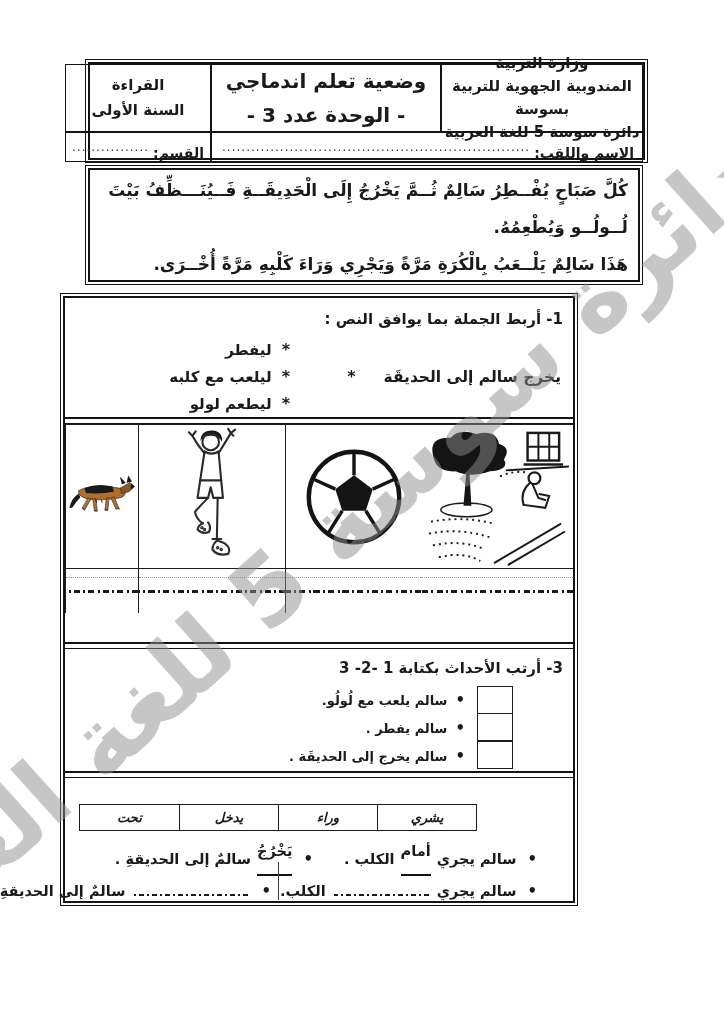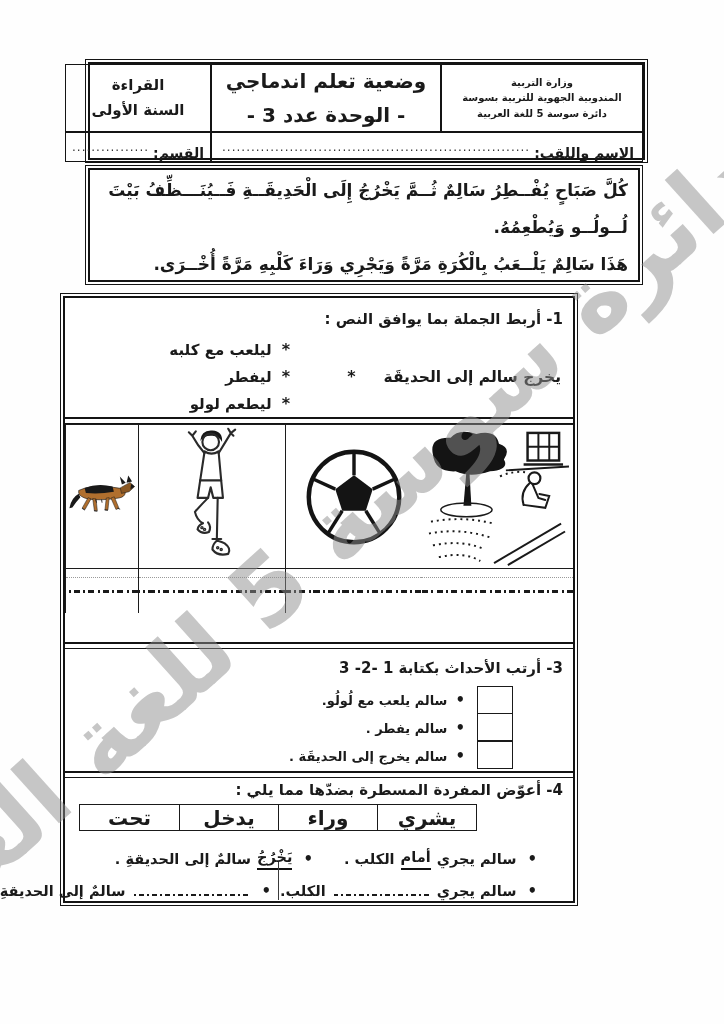--- a/index.html
+++ b/index.html
@@ -11,21 +11,21 @@
   }
   
   .header {
     position:absolute; top:62px; left:88px; width:557px; height:98px;
     display:grid; grid-template-columns:202px 230px 1fr; grid-template-rows:68px 30px;
     grid-template-areas:"ministry activity subject" "name name class";
     border:2px solid #141414; outline:1px solid #141414; outline-offset:2px;
     background:#fff;
   }
   .hcell { border:1px solid #141414; display:flex; flex-direction:column; justify-content:center; align-items:center; text-align:center; }
-  .ministry { grid-area:ministry; font-size:10px; font-weight:bold; line-height:1.55; }
+  .ministry { grid-area:ministry; font-size:15px; font-weight:bold; line-height:1.55; }
   .activity { grid-area:activity; font-size:20px; font-weight:bold; line-height:1.7; }
   .subject  { grid-area:subject;  font-size:15px; font-weight:bold; line-height:1.7; }
   .namecell { grid-area:name; flex-direction:row; justify-content:flex-start; padding:0 8px; gap:4px; }
   .classcell{ grid-area:class; flex-direction:row; justify-content:flex-start; padding:0 6px; gap:4px; }
   .lbl { font-weight:bold; font-size:14px; white-space:nowrap;margin-top:12px; }
   .dots { font-weight:normal; font-size:12px; color:#333; overflow:hidden; white-space:nowrap; flex:1; letter-spacing:1px; }
   
   .passage {
     position:absolute; top:168px; left:88px; width:552px; height:114px;
     border:2px solid #141414; outline:1px solid #141414; outline-offset:2px;
@@ -67,30 +67,30 @@
   .s3-row { display:flex; align-items:center; height:28px; padding-right:60px; }
   .s3-box { width:36px; height:28px; border:1.5px solid #1a1a1a; margin-top:-1.5px; background:#fff; flex:0 0 auto; }
   .s3-row:first-child .s3-box { margin-top:0; }
   .bullet { font-weight:bold; font-size:15px; margin:0 12px 0 8px; }
   .s3-text { font-weight:bold; font-size:13px; white-space:nowrap; }
   
   .sec4 { position:relative; height:123px; }
   .s4-title { position:absolute; top:3px; right:10px; }
   .word-bank { position:absolute; top:26px; right:96px; width:398px; height:27px;
     display:grid; grid-template-columns:1fr 1fr 1fr 1fr; border:1.5px solid #1a1a1a; }
-  .wb-cell { border-left:1.5px solid #1a1a1a; display:flex; align-items:center; justify-content:center; font-weight:bold; font-size:20px; }
+  .wb-cell { border-left:1.5px solid #1a1a1a; display:flex; align-items:center; justify-content:center; font-weight:bold; font-size:13px;font-style:italic; }
   .wb-cell:last-child { border-left:none; }
   .s4-row { position:absolute; right:0; left:0; display:grid; grid-template-columns:1fr 1fr; font-weight:bold; font-size:14.5px; }
   .s4-rowA { top:58px; }
   .s4-rowB { top:90px; }
   .s4-cell { white-space:nowrap; display:flex; align-items:center; }
   .s4-right { padding-right:36px; }
   .s4-left { padding-right:6px; }
   .s4-cell .bullet { margin:0 0 0 8px; }
-  .uline { border-bottom:2px solid #111; padding-bottom:3px; margin:0 3px; }
+  .uline { border-bottom:2px solid #111; padding-bottom:15px; margin:0 3px; }
   .w { margin:15px 3px; }
   .fill-line { display:inline-block; height:10px; vertical-align:middle; margin:0 5px;
     background:repeating-linear-gradient(to left,#1a1a1a 0 5px,transparent 5px 8px,#1a1a1a 8px 10px,transparent 10px 13px) bottom/100% 2.5px no-repeat; }
   .fl-a { width:95px; } .fl-b { width:115px; }
   .vline { position:absolute; right:294px; top:84px; height:38px; width:1.5px; background:#3a3a3a; }
   
   .watermark {
     position:absolute; top:452px; left:-160px; width:1040px; text-align:center;
     font-size:96px; font-weight:bold; color:#8f8f8f; opacity:0.5;
     transform:rotate(-42deg); transform-origin:center; pointer-events:none; z-index:9;
@@ -134,22 +134,22 @@
   </div>
 
   <div class="main">
 
     <div class="sec1">
       <div class="sec-title s1-title">1- أربط الجملة بما يوافق النص :</div>
       <div class="s1-prompt">
         <span>يخرج سالم إلى الحديقَة</span><span class="star">*</span>
       </div>
       <div class="s1-options">
+        <div class="s1-opt"><span class="star">*</span><span>ليفطر</span></div>
         <div class="s1-opt"><span class="star">*</span><span>ليلعب مع كلبه</span></div>
-        <div class="s1-opt"><span class="star">*</span><span>ليفطر</span></div>
         <div class="s1-opt"><span class="star">*</span><span>ليطعم لولو</span></div>
       </div>
     </div>
     <div class="divider"></div>
 
     <div class="sec2">
       <div class="img-table">
 
         <div class="img-cell">
           <svg width="148" height="140" viewBox="0 0 150 142">
@@ -283,21 +283,20 @@
         <div class="s3-row">
           <div class="s3-box"></div>
           <span class="bullet">•</span>
           <span class="s3-text">سالم يخرج إلى الحديقَة .</span>
         </div>
       </div>
     </div>
     <div class="divider"></div>
 
     <div class="sec4">
-      <div class="sec-title s4-title">4- أعوّض المفردة المسطرة بضدّها مما يلي :</div>
       <div class="word-bank">
         <div class="wb-cell">يشري</div>
         <div class="wb-cell">وراء</div>
         <div class="wb-cell">يدخل</div>
         <div class="wb-cell">تحت</div>
       </div>
       <div class="s4-row s4-rowA">
         <div class="s4-cell s4-right">
           <span class="bullet">•</span>
           <span class="w">سالم يجري</span>

